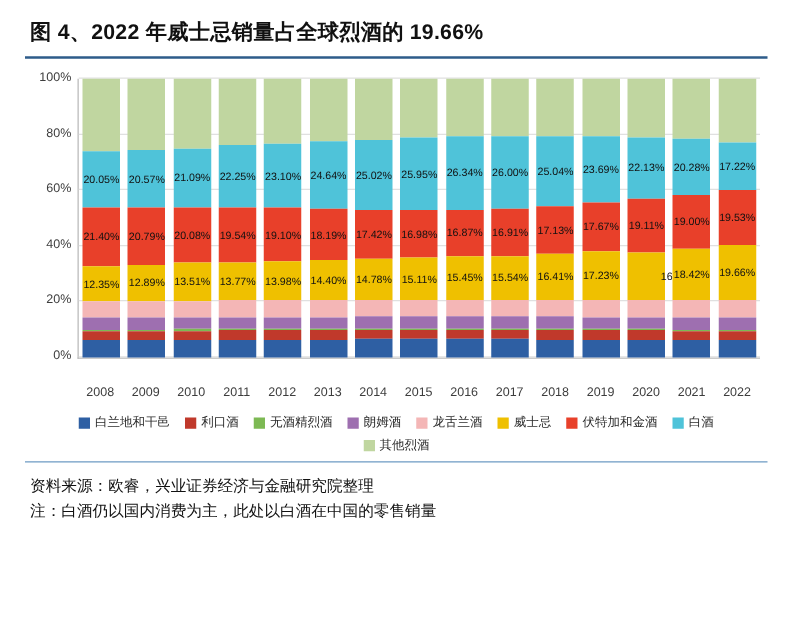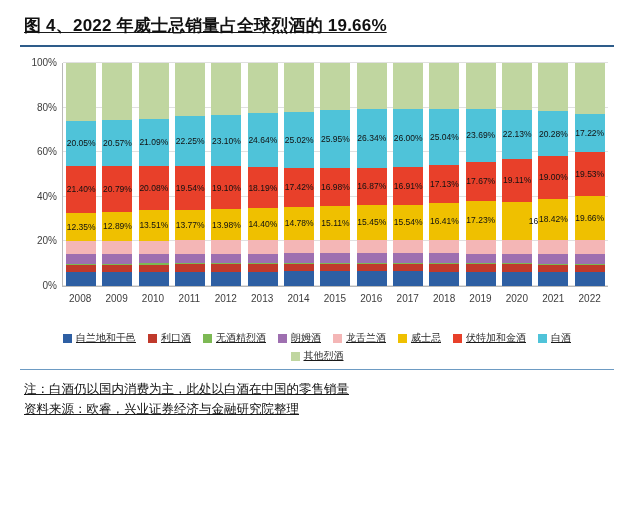--- a/index.html
+++ b/index.html
@@ -13,21 +13,20 @@
     font-family: "Liberation Sans", sans-serif;
     color: #1a1a1a;
     overflow: hidden;
   }
   .figure {
     position: relative;
     width: 634px;
     height: 511px;
     box-sizing: border-box;
     padding: 0 18px;
-    text-decoration: underline;
   }
   .fig-title {
     font-size: 17px;
     font-weight: bold;
     color: #111111;
     padding: 14px 4px 8px 6px;
     letter-spacing: 0.2px;
   }
   .rule {
     height: 2px;
@@ -107,20 +106,21 @@
     bottom: 16px;
     height: 16px;
     display: flex;
     justify-content: space-around;
   }
   .xtick {
     width: 30px;
     text-align: center;
     font-size: 10px;
     color: #3d3d3d;
+    margin-top: 16px;
   }
   .legend {
     display: flex;
     flex-wrap: wrap;
     justify-content: center;
     align-items: center;
     gap: 4px 12px;
     margin: 6px auto 2px auto;
     width: 560px;
   }
@@ -442,17 +442,17 @@
       </div>
       <div class="legend-item">
         <span class="legend-swatch" style="background: rgb(192, 214, 160);"></span>
         <span>其他烈酒</span>
       </div>
     </div>
 
   <div class="rule thin"></div>
 
   <div class="notes">
+    <div>资料来源：欧睿，兴业证券经济与金融研究院整理</div>
     <div>注：白酒仍以国内消费为主，此处以白酒在中国的零售销量</div>
-    <div>资料来源：欧睿，兴业证券经济与金融研究院整理</div>
   </div>
 
 </div>
 
 </body></html>

